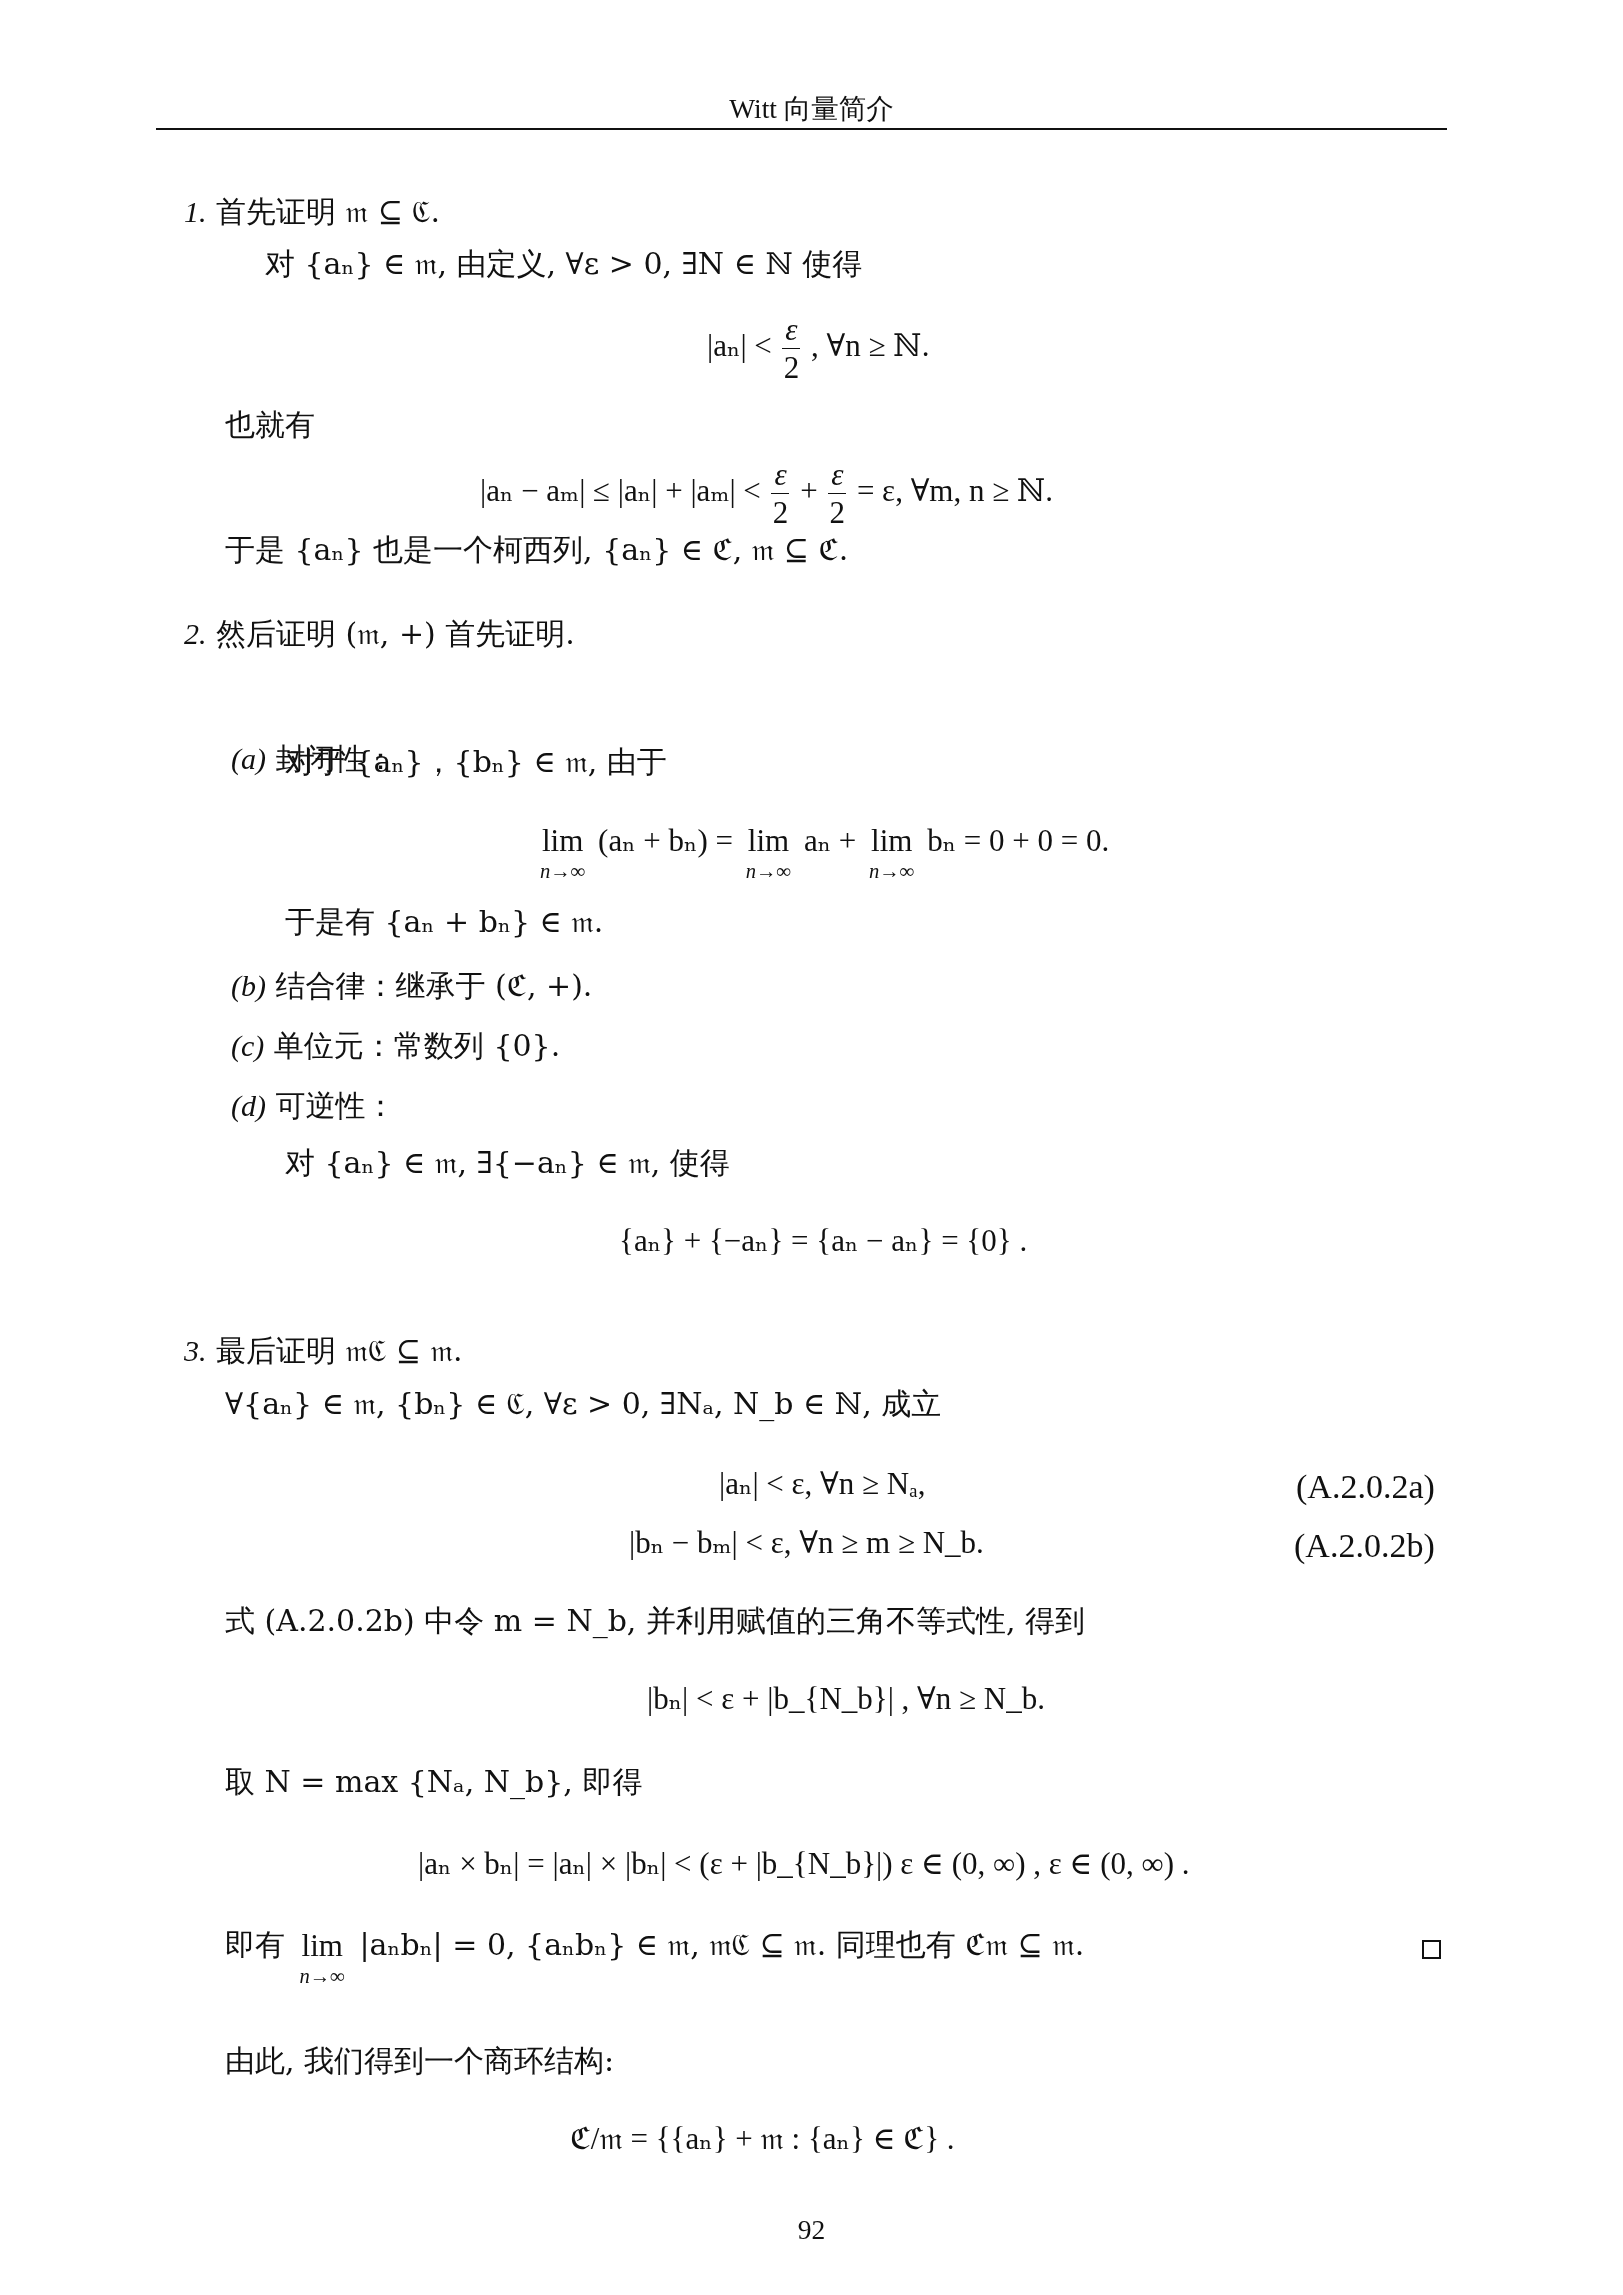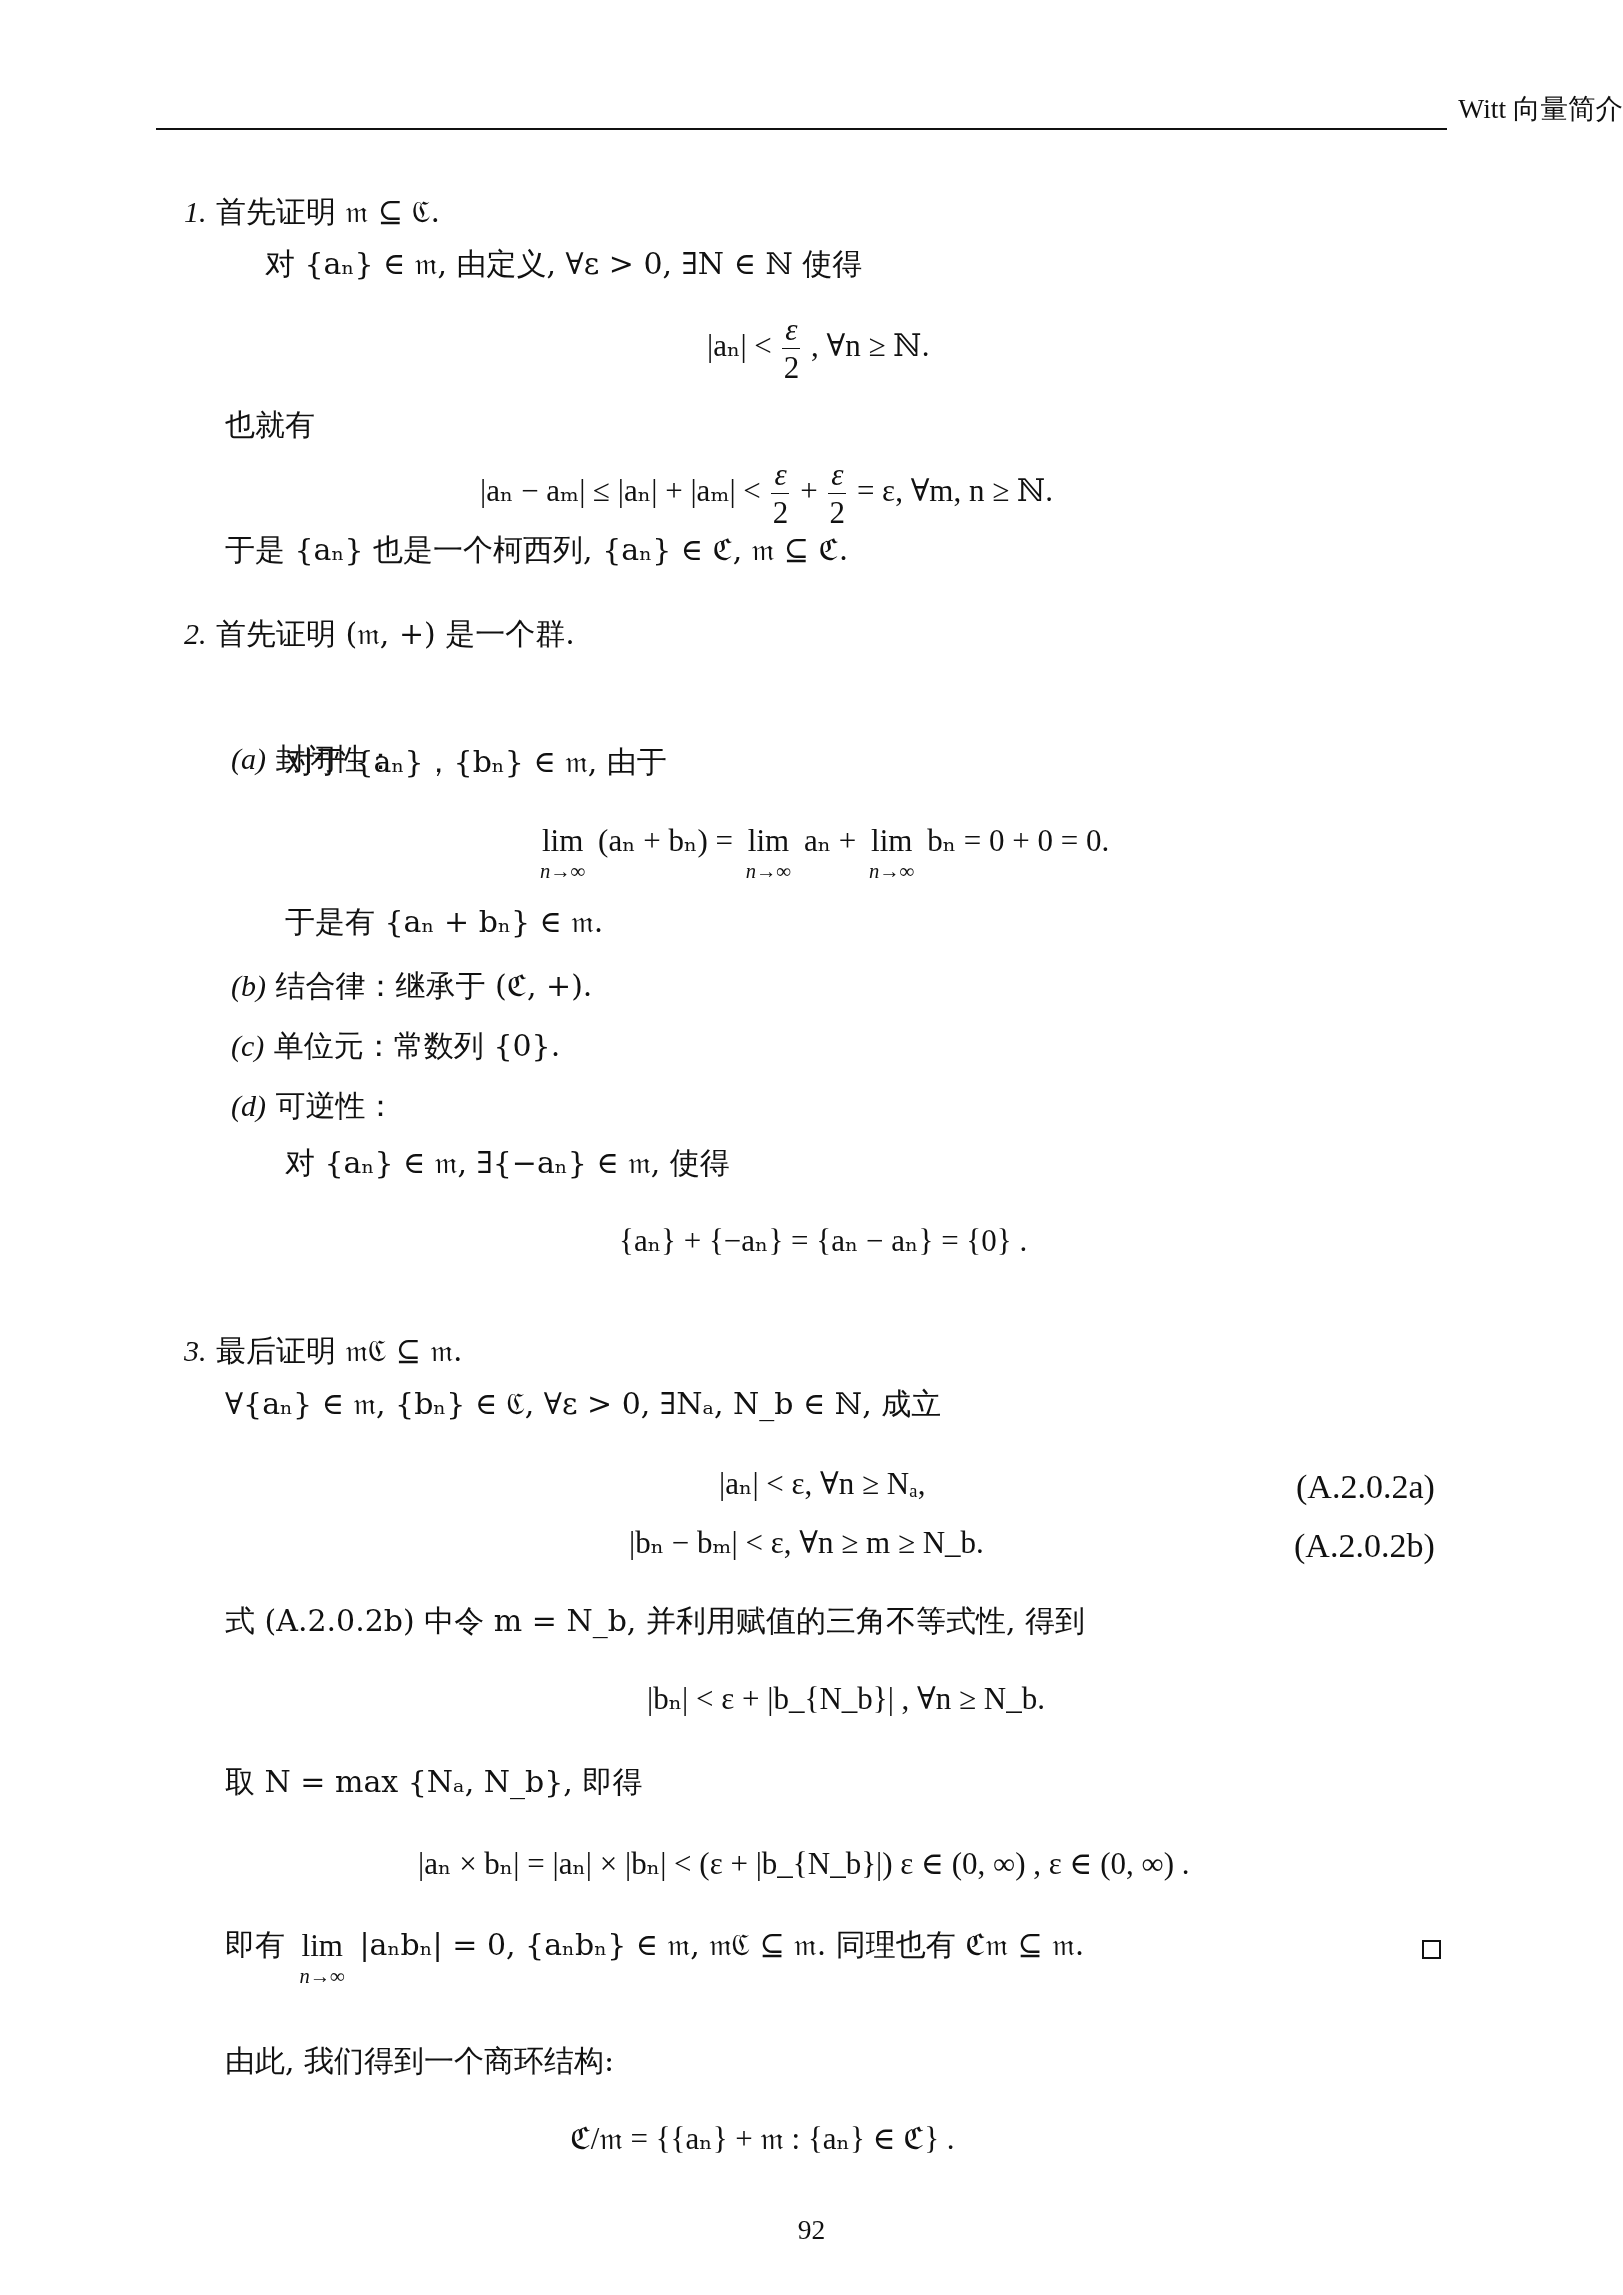--- a/index.html
+++ b/index.html
@@ -1,19 +1,19 @@
 <!DOCTYPE html>
 <html style="font-size:7.9px"><head>
   <meta charset="utf-8">
   <style>
     html, body { margin: 0; padding: 0; background: #ffffff; }
     body { width: 1623px; height: 2295px; position: relative; overflow: hidden;
            font-family: "DejaVu Serif", "Liberation Serif", serif; color: #111; }
     .abs { position: absolute; white-space: nowrap; }
-    .header-title { left: 0; width: 1623px; top: 91px; text-align: right; font-size: 27.5px;
+    .header-title { left: 0; width: 1623px; top: 91px; text-align: center; font-size: 27.5px;
                     font-family: "Liberation Serif", "DejaVu Serif", serif; }
     .header-rule { left: 156px; width: 1291px; top: 128px; height: 2px; background: #111; }
     .txt { font-size: 30px; line-height: 1; font-family: "DejaVu Serif", "Liberation Serif", serif; }
     .math { font-family: "Liberation Serif", "DejaVu Serif", serif; font-size: 31px; line-height: 1; }
     .enum { font-style: italic; font-family: "Liberation Serif", serif; }
     .eqnum { font-family: "Liberation Serif", serif; font-size: 34px; }
     .qed { left: 1422px; top: 1940px; width: 18.7px; height: 18.7px; border: 2.5px solid #111; box-sizing: border-box; }
     .page-num { left: 0; width: 1623px; top: 2214px; text-align: center; font-size: 27.5px;
                 font-family: "Liberation Serif", serif; }
     .frac { display: inline-block; vertical-align: middle; text-align: center; margin: 0 2.9px; }
@@ -57,21 +57,21 @@
     <span class="num">ε</span>
     <span class="den">2</span>
   </span>
   <span>= ε,  ∀m,  n ≥ ℕ.</span>
 </div>
 
 <div class="abs txt" style="left:225px; top:535px;">于是 {aₙ} 也是一个柯西列, {aₙ} ∈ ℭ, 𝔪 ⊆ ℭ.</div>
 
 <div class="abs txt" style="left:184px; top:619px;">
   <span class="enum">2.</span>
-  <span>首先证明 (𝔪, +) 是一个群.</span>
+  <span>然后证明 (𝔪, +) 首先证明.</span>
 </div>
 
 <div class="abs txt" style="left:231px; top:712px;margin-top:32px;">
   <span class="enum">(a)</span>
   <span>封闭性：</span>
 </div>
 <div class="abs txt" style="left:285px; top:747px;">对于 {aₙ}，{bₙ} ∈ 𝔪, 由于</div>
 
 <div class="abs math" style="left:535px; top:825px;">
   <span class="lim">

